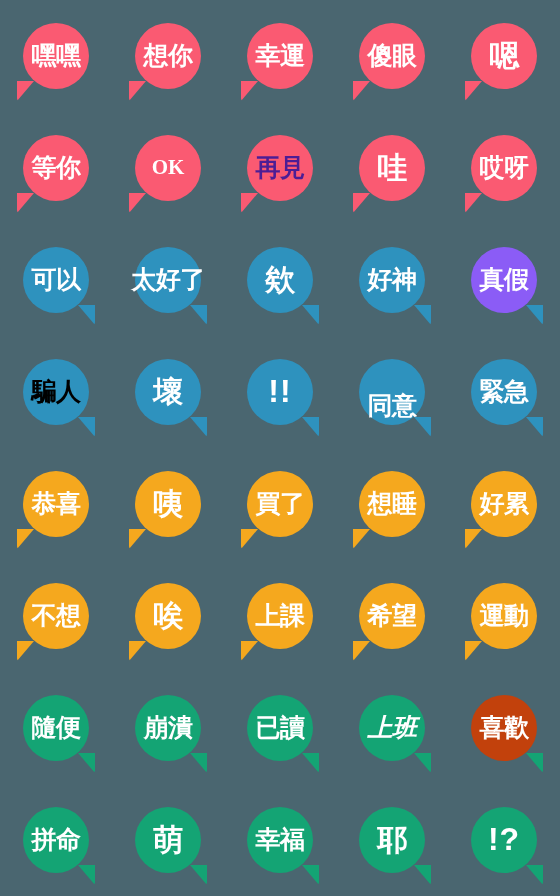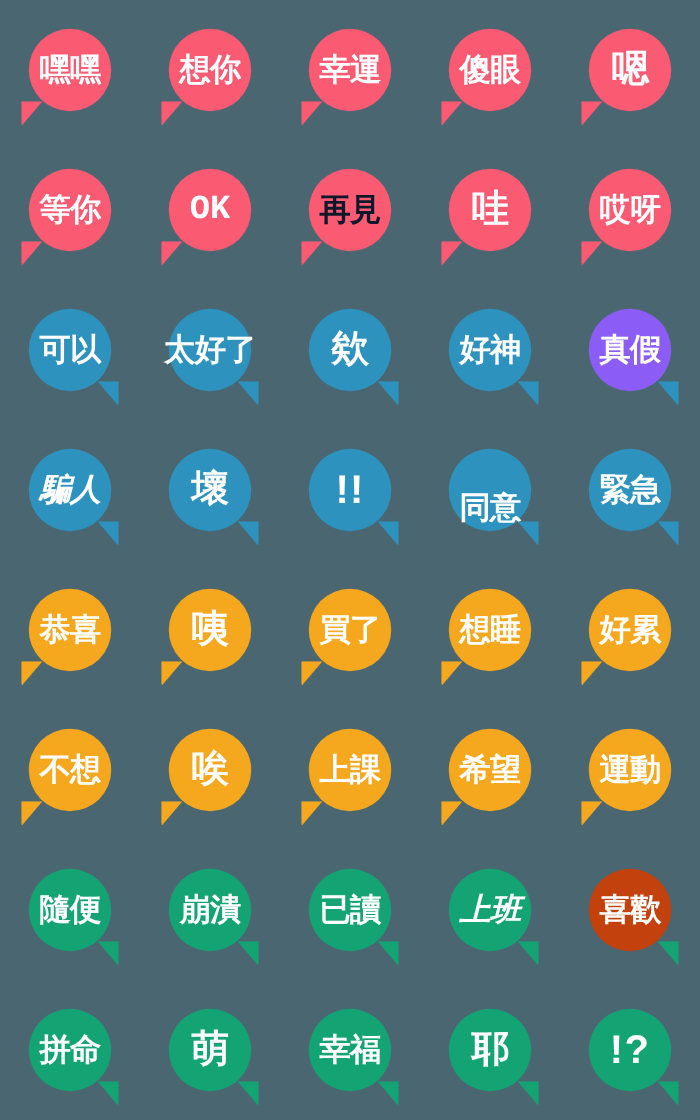--- a/index.html
+++ b/index.html
@@ -73,23 +73,23 @@
     z-index: 2;
     padding: 0 2px;
     white-space: nowrap;
     font-family: "DejaVu Sans", "Liberation Sans", sans-serif;
   }
   
   .len-1 .bubble-label { font-size: 30px; }
   .len-2 .bubble-label { font-size: 25px; }
   .len-3 .bubble-label { font-size: 25px; }
   .latin .bubble-label {
-    font-size: 27px;
+    font-size: 21px;
     letter-spacing: 0px;
-    font-family: Liberation Mono, monospace;
+    font-family: Liberation Serif, serif;
   }
   .punct .bubble-label {
     font-size: 32px;
     letter-spacing: 1px;
     font-family: "Liberation Sans", "DejaVu Sans", sans-serif;
   }
 </style>
 </head>
 <body style="background: rgb(74, 102, 112);">
 
@@ -124,21 +124,21 @@
         <span class="bubble-label" style="color: rgb(255, 255, 255);">等你</span>
       </div>
     </div>
     <div class="sticker-cell">
       <div class="bubble latin tail-left" style="background: rgb(250, 90, 114); color: rgb(250, 90, 114);">
         <span class="bubble-label" style="color: rgb(255, 255, 255);">OK</span>
       </div>
     </div>
     <div class="sticker-cell">
       <div class="bubble len-2 tail-left" style="background: rgb(250, 90, 114); color: rgb(250, 90, 114);">
-        <span class="bubble-label" style="color: #0f172a;">再見</span>
+        <span class="bubble-label" style="color: #4c1d95;">再見</span>
       </div>
     </div>
     <div class="sticker-cell">
       <div class="bubble len-1 tail-left" style="background: rgb(250, 90, 114); color: rgb(250, 90, 114);">
         <span class="bubble-label" style="color: rgb(255, 255, 255);">哇</span>
       </div>
     </div>
     <div class="sticker-cell">
       <div class="bubble len-2 tail-left" style="background: rgb(250, 90, 114); color: rgb(250, 90, 114);">
         <span class="bubble-label" style="color: rgb(255, 255, 255);">哎呀</span>
@@ -164,21 +164,21 @@
         <span class="bubble-label" style="color: rgb(255, 255, 255);">好神</span>
       </div>
     </div>
     <div class="sticker-cell">
       <div class="bubble len-2 tail-right" style="background: #8b5cf6; color: rgb(46, 146, 190);">
         <span class="bubble-label" style="color: rgb(255, 255, 255);">真假</span>
       </div>
     </div>
     <div class="sticker-cell">
       <div class="bubble len-2 tail-right" style="background: rgb(46, 146, 190); color: rgb(46, 146, 190);">
-        <span class="bubble-label" style="color: #ffffff; font-style: italic;">騙人</span>
+        <span class="bubble-label" style="color: #000000;">騙人</span>
       </div>
     </div>
     <div class="sticker-cell">
       <div class="bubble len-1 tail-right" style="background: rgb(46, 146, 190); color: rgb(46, 146, 190);">
         <span class="bubble-label" style="color: rgb(255, 255, 255);">壞</span>
       </div>
     </div>
     <div class="sticker-cell">
       <div class="bubble punct tail-right" style="background: rgb(46, 146, 190); color: rgb(46, 146, 190);">
         <span class="bubble-label" style="color: rgb(255, 255, 255);">!!</span>

